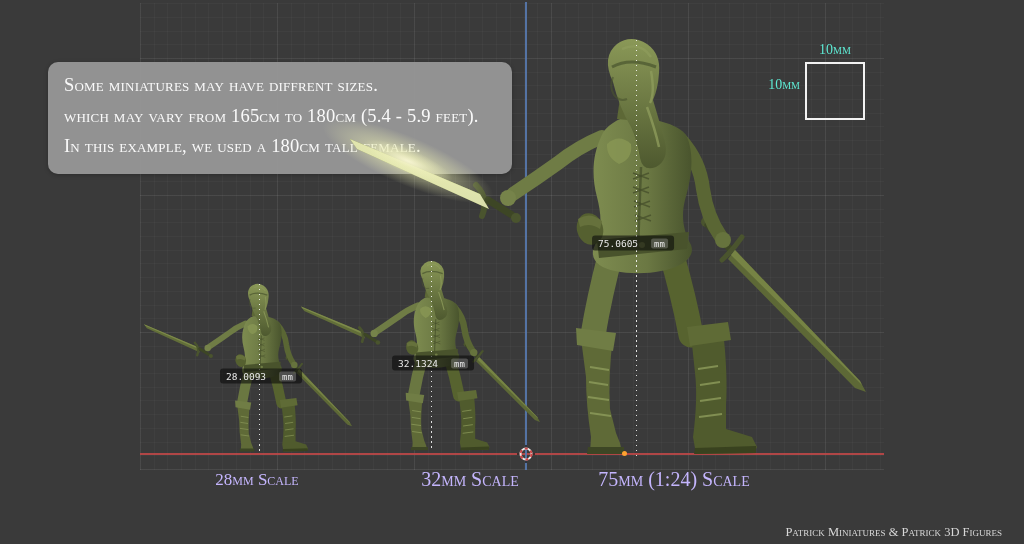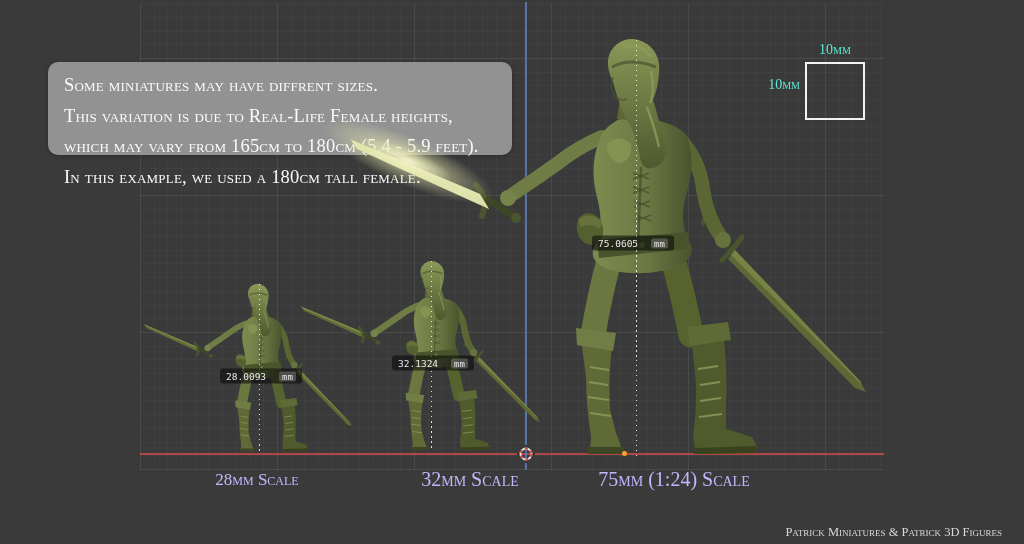--- a/index.html
+++ b/index.html
@@ -15,21 +15,21 @@
       repeating-linear-gradient(90deg, rgba(255,255,255,0.028) 0 1px, transparent 1px 13.7px),
       repeating-linear-gradient(0deg,  rgba(255,255,255,0.028) 0 1px, transparent 1px 13.7px);}
 
   
   #axis-x{left:140px;top:453px;width:744px;height:2px;background:rgba(187,72,72,0.92);z-index:2;}
   #axis-z{left:525px;top:2px;width:2px;height:468px;background:rgba(88,122,176,0.9);z-index:2;}
   #origin-dot{left:622px;top:451px;width:5px;height:5px;border-radius:50%;background:#ffa230;z-index:6;}
   #cursor3d{left:517px;top:445px;z-index:6;}
 
   
-  #infobox{left:48px;top:62px;width:464px;height:93px;box-sizing:border-box;
+  #infobox{left:48px;top:62px;width:464px;height:112px;box-sizing:border-box;
     background:rgba(150,150,150,0.96);border-radius:10px;padding:8px 16px 0 16px;z-index:3;
     box-shadow:0 1px 4px rgba(0,0,0,0.25);}
   .info-line{font-size:18.5px;line-height:30.5px;font-variant:small-caps;color:#fafafa;
     white-space:nowrap;letter-spacing:0.2px;}
 
   
   #ref-square{left:805px;top:62px;width:56px;height:54px;border:2px solid #f2f2f2;z-index:6;}
   .ref-label{font-size:14px;font-variant:small-caps;color:#5eead4;z-index:6;}
   #ref-label-top{left:806px;top:42px;width:58px;text-align:center;}
   #ref-label-side{left:756px;top:77px;width:44px;text-align:right;}
@@ -151,21 +151,20 @@
         <path d="M263,45 Q251,20 267,7 Q281,-3 297,7 Q311,17 309,36 Q308,52 303,63 Q310,86 315,105 Q319,123 306,130 Q293,135 290,121 Q287,103 281,90 Q269,70 263,45 Z" fill="url(#bodyV)"></path>
         <path d="M263,40 Q259,50 264,58 Q270,65 277,62" stroke="#4a542e" stroke-width="2" fill="none" opacity="0.6"></path>
         <path d="M272,12 Q290,4 301,20 M301,34 Q305,56 300,66 M297,70 Q305,92 309,110" stroke="#8d9b5b" stroke-width="2.5" fill="none" opacity="0.8"></path>
         <path d="M262,30 Q280,20 306,30" stroke="#49542d" stroke-width="3" fill="none" opacity="0.7"></path>
       </g>
     </defs>
   </svg>
 
   <div id="infobox" class="abs">
     <div class="info-line">Some miniatures may have diffrent sizes.</div>
-    <div class="info-line">This variation is due to Real-Life Female heights,</div>
     <div class="info-line">which may vary from 165cm to 180cm (5.4 - 5.9 feet).</div>
     <div class="info-line">In this example, we used a 180cm tall female.</div>
   </div>
 
   <div id="fig28" class="abs fig">
     <svg viewBox="0 0 516 421" preserveAspectRatio="none">
         <use href="#warrior"></use>
       </svg>
   </div>
   <div id="fig32" class="abs fig">

